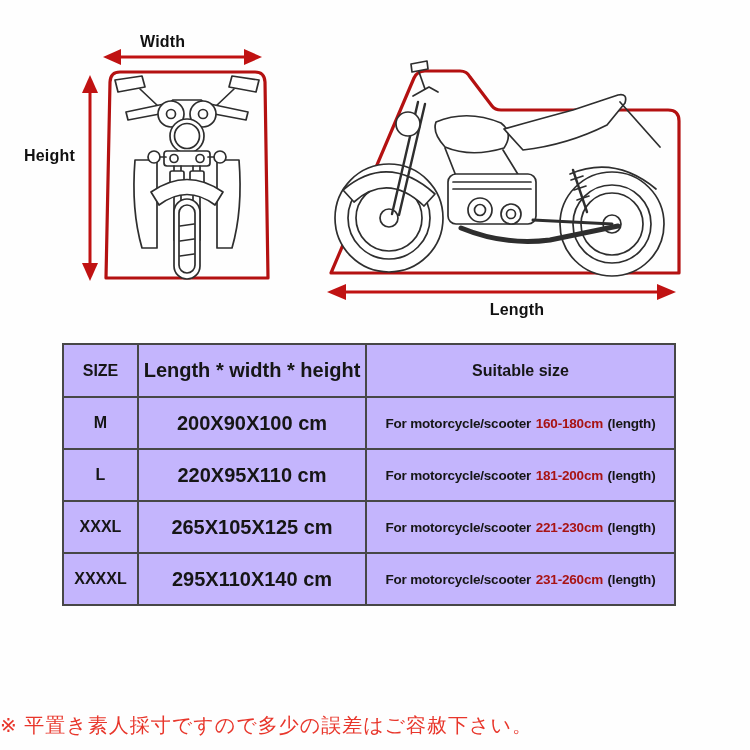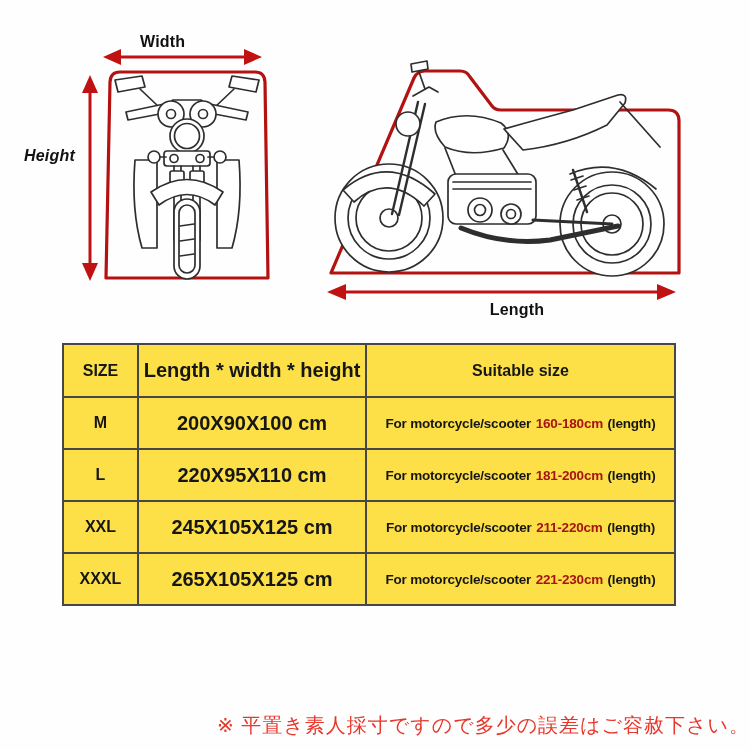--- a/index.html
+++ b/index.html
@@ -14,55 +14,55 @@
 
   
   .dim-label {
     position: absolute;
     font-weight: bold;
     color: #111;
     font-size: 16px;
     letter-spacing: 0.2px;
   }
   .dim-label.width  { left: 140px; top: 33px;  width: 90px;  text-align: left; }
-  .dim-label.height { left: 24px;  top: 147px; width: 58px;  text-align: left; font-style: italic; }
+  .dim-label.height { left: 24px;  top: 147px; width: 58px;  text-align: left; }
   .dim-label.length { left: 462px; top: 301px; width: 110px; text-align: center; }
 
   .front-svg { position: absolute; left: 52px;  top: 24px; }
   .side-svg  { position: absolute; left: 315px; top: 52px; }
 
   
   table.size-table {
     position: absolute;
     left: 62px; top: 343px;
     width: 612px;
     border-collapse: collapse;
     table-layout: fixed;
   }
   table.size-table th, table.size-table td {
     border: 2px solid #474747;
     text-align: center;
     vertical-align: middle;
     font-weight: bold;
     color: #161616;
-    background: #fde047;
+    background: #c4b5fd;
   }
   table.size-table thead tr { height: 53px; }
   table.size-table tbody tr { height: 52px; }
   th.col-size, td.cell-size   { font-size: 16px; }
   th.col-dims, td.cell-dims   { font-size: 20px; }
   th.col-suit                 { font-size: 16px; margin-top: 16px; }
   td.cell-suit { font-size: 13.5px; letter-spacing: -0.2px; margin-top: 48px; }
   td.cell-suit .range { color: #a81313; margin: 0 1px; }
 
   
   .note {
     position: absolute;
     left: 0; right: 0; top: 712px;
-    text-align: right;
+    text-align: left;
     color: #e8362b;
     font-size: 20px;
     letter-spacing: 1px;
   }
 </style>
 </head>
 <body>
 
 <div class="canvas">
 
@@ -219,35 +219,35 @@
       <tr>
         <td class="cell-size">L</td>
         <td class="cell-dims">220X95X110 cm</td>
         <td class="cell-suit">
           <span>For motorcycle/scooter</span>
           <span class="range">181-200cm</span>
           <span>(length)</span>
         </td>
       </tr>
       <tr>
-        <td class="cell-size">XXL</td>
-        <td class="cell-dims">245X105X125 cm</td>
-        <td class="cell-suit">
-          <span>For motorcycle/scooter</span>
-          <span class="range">211-220cm</span>
-          <span>(length)</span>
-        </td>
-      </tr>
-      <tr>
         <td class="cell-size">XXXL</td>
         <td class="cell-dims">265X105X125 cm</td>
         <td class="cell-suit">
           <span>For motorcycle/scooter</span>
           <span class="range">221-230cm</span>
           <span>(length)</span>
         </td>
       </tr>
+      <tr>
+        <td class="cell-size">XXXXL</td>
+        <td class="cell-dims">295X110X140 cm</td>
+        <td class="cell-suit">
+          <span>For motorcycle/scooter</span>
+          <span class="range">231-260cm</span>
+          <span>(length)</span>
+        </td>
+      </tr>
     </tbody>
   </table>
 
   <div class="note">※ 平置き素人採寸ですので多少の誤差はご容赦下さい。</div>
 
 </div>
 
 </body></html>

